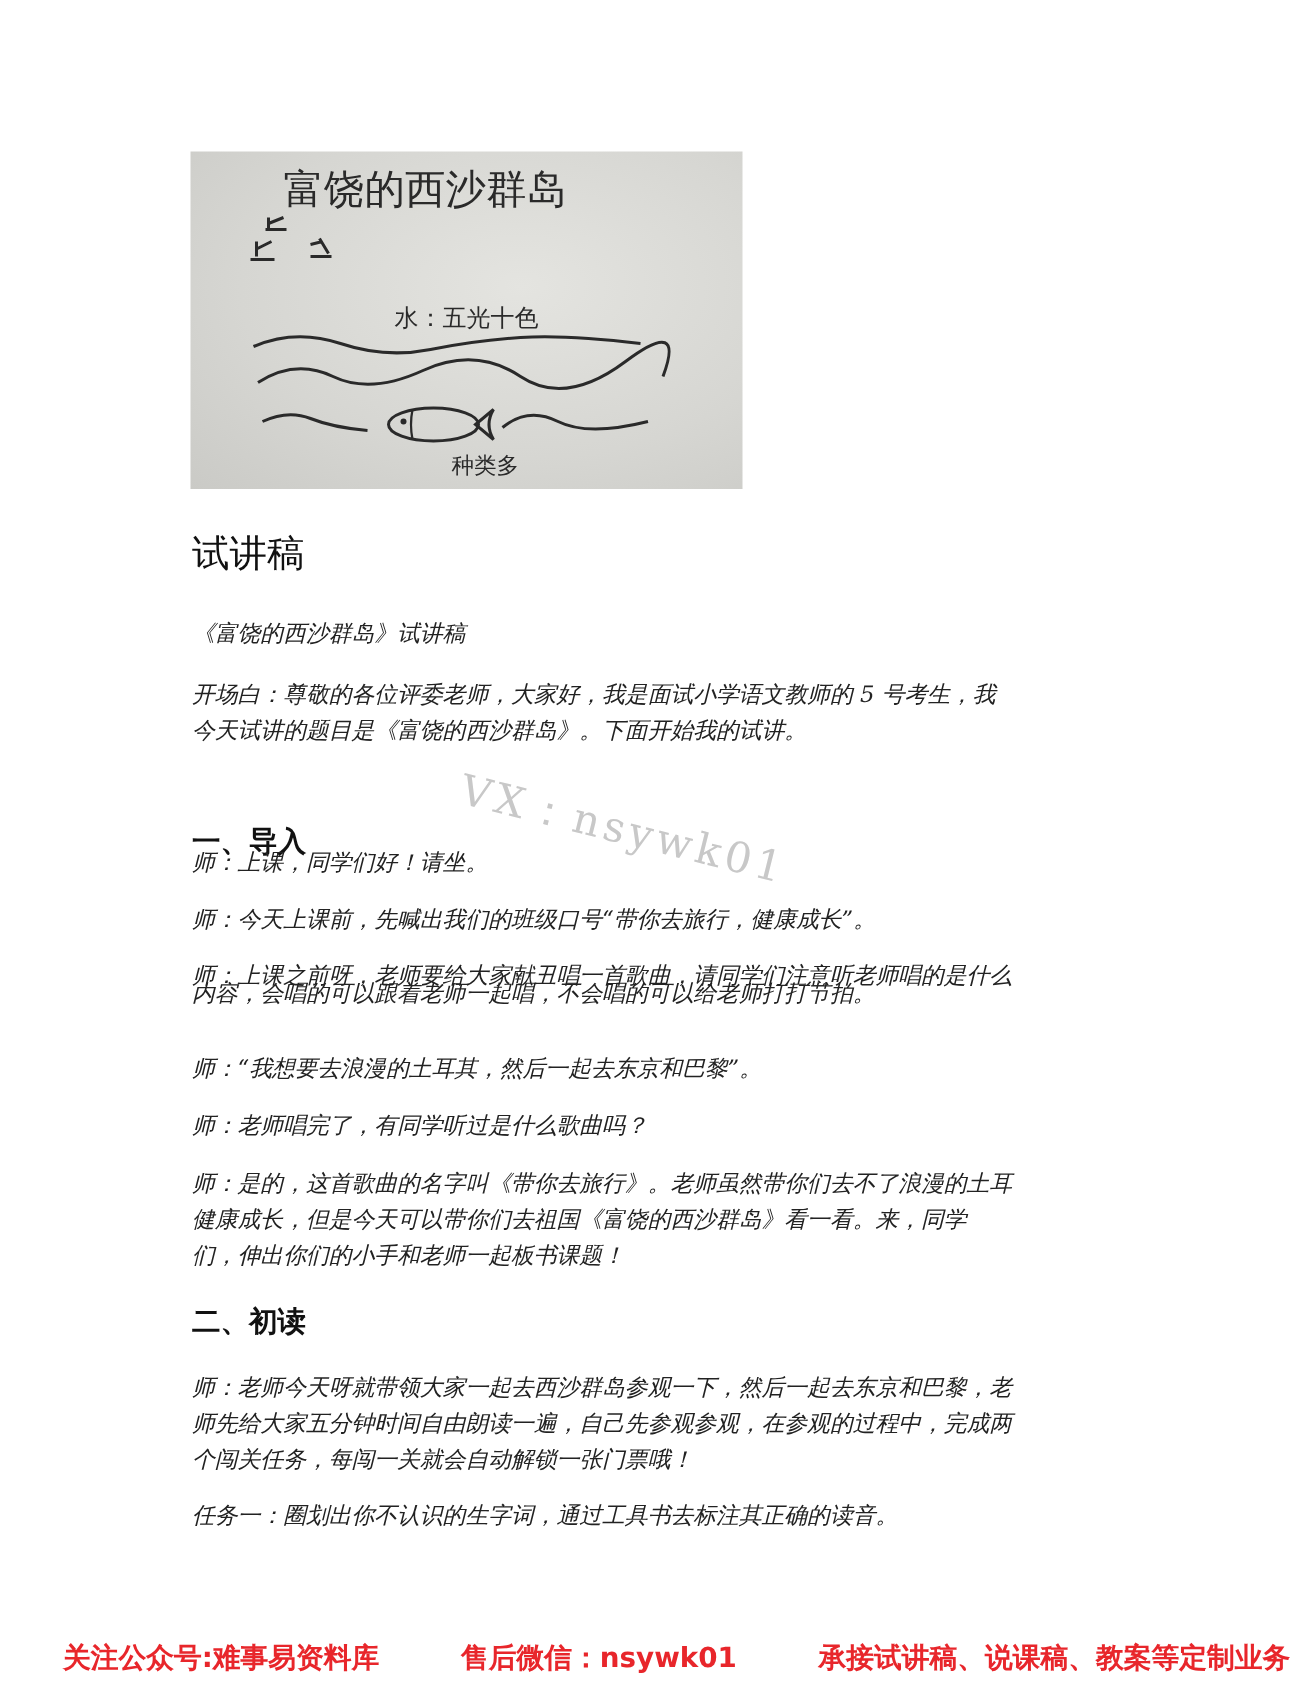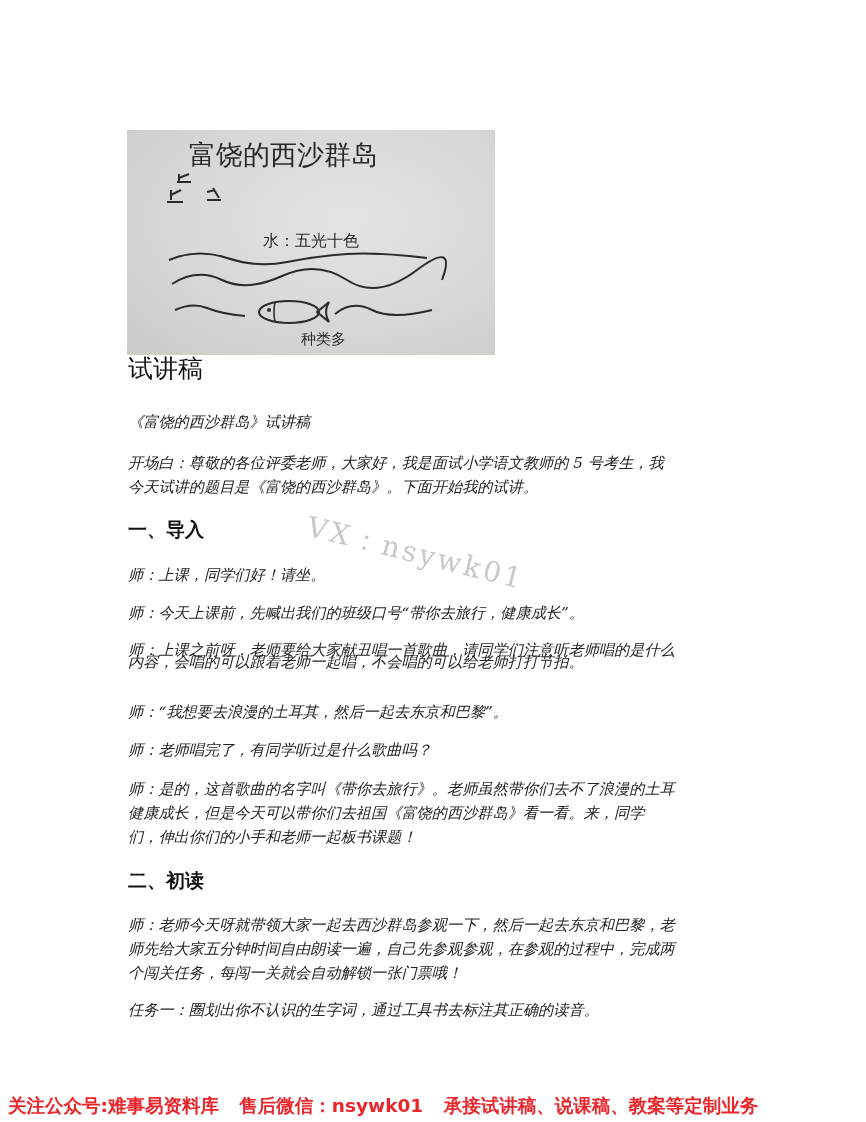--- a/index.html
+++ b/index.html
@@ -4,21 +4,20 @@
 <style>
   html, body { margin: 0; padding: 0; }
   body {
     width: 866px; height: 1122px; background: #ffffff; position: relative; overflow: hidden;
     font-family: "DejaVu Serif", "Liberation Serif", serif; color: #222;
   }
   .photo {
     position: absolute; left: 127px; top: 101px; width: 368px; height: 225px;
     background: radial-gradient(ellipse at 60% 40%, #e4e4e0 0%, #d6d6d2 60%, #cacac6 100%);
     overflow: hidden;
-    margin-top: 29px;
   }
   .photo svg { position: absolute; left: 0; top: 0; }
   .h1 {
     position: absolute; left: 128px; top: 352px;
     font-family: "DejaVu Sans", sans-serif; font-weight: normal; font-size: 25px; color: #111;
   }
   .p {
     position: absolute; left: 128px; font-size: 15.2px; line-height: 24px; width: 620px; color: #222;
     white-space: nowrap;
     font-style: italic;
@@ -29,21 +28,21 @@
   }
   .watermark {
     position: absolute; left: 312px; top: 508px; transform: rotate(14deg); transform-origin: left top;
     font-family: "DejaVu Serif", serif; font-size: 28px; color: #c8c8c8; letter-spacing: 3px;
   }
   .footer {
     position: absolute; left: 0; top: 1090px; width: 866px; height: 32px;
     font-family: "DejaVu Sans", sans-serif; font-weight: bold; font-size: 18.5px; color: #e8262b;
     white-space: nowrap; padding-left: 8px; box-sizing: border-box; line-height: 32px;
   }
-  .footer span { margin-right: 14px; }
+  .footer span { margin-right: 14px; margin-left: 34px; }
 </style>
 </head>
 <body>
 
 <div class="photo">
   <svg width="368" height="225" viewBox="0 0 368 225">
     <text x="62" y="34" font-size="27" font-family="DejaVu Sans, sans-serif" fill="#2a2a2a">富饶的西沙群岛</text>
 
     <path d="M52 44 L52 52 M52 48 L62 44 M50 52 L64 52" stroke="#2a2a2a" stroke-width="2" fill="none"></path>
     <path d="M44 60 L44 70 M44 65 L54 60 M40 72 L56 72" stroke="#2a2a2a" stroke-width="2" fill="none"></path>
@@ -61,21 +60,21 @@
   </svg>
 </div>
 
 <div class="h1">试讲稿</div>
 
 <div class="p" style="top:410px">《富饶的西沙群岛》试讲稿</div>
 
 <div class="p" style="top:451px">开场白：尊敬的各位评委老师，大家好，我是面试小学语文教师的 5 号考生，我</div>
 <div class="p" style="top:475px">今天试讲的题目是《富饶的西沙群岛》。下面开始我的试讲。</div>
 
-<div class="h2" style="top:517px">一、导入</div>
+<div class="h2" style="top:548px">一、导入</div>
 
 <div class="watermark">VX：nsywk01</div>
 
 <div class="p" style="top:563px">师：上课，同学们好！请坐。</div>
 <div class="p" style="top:601px">师：今天上课前，先喊出我们的班级口号“带你去旅行，健康成长”。</div>
 <div class="p" style="top:638px">师：上课之前呀，老师要给大家献丑唱一首歌曲，请同学们注意听老师唱的是什么</div>
 <div class="p" style="top:650px">内容，会唱的可以跟着老师一起唱，不会唱的可以给老师打打节拍。</div>
 <div class="p" style="top:700px">师：“我想要去浪漫的土耳其，然后一起去东京和巴黎”。</div>
 <div class="p" style="top:738px">师：老师唱完了，有同学听过是什么歌曲吗？</div>
 <div class="p" style="top:777px">师：是的，这首歌曲的名字叫《带你去旅行》。老师虽然带你们去不了浪漫的土耳</div>

